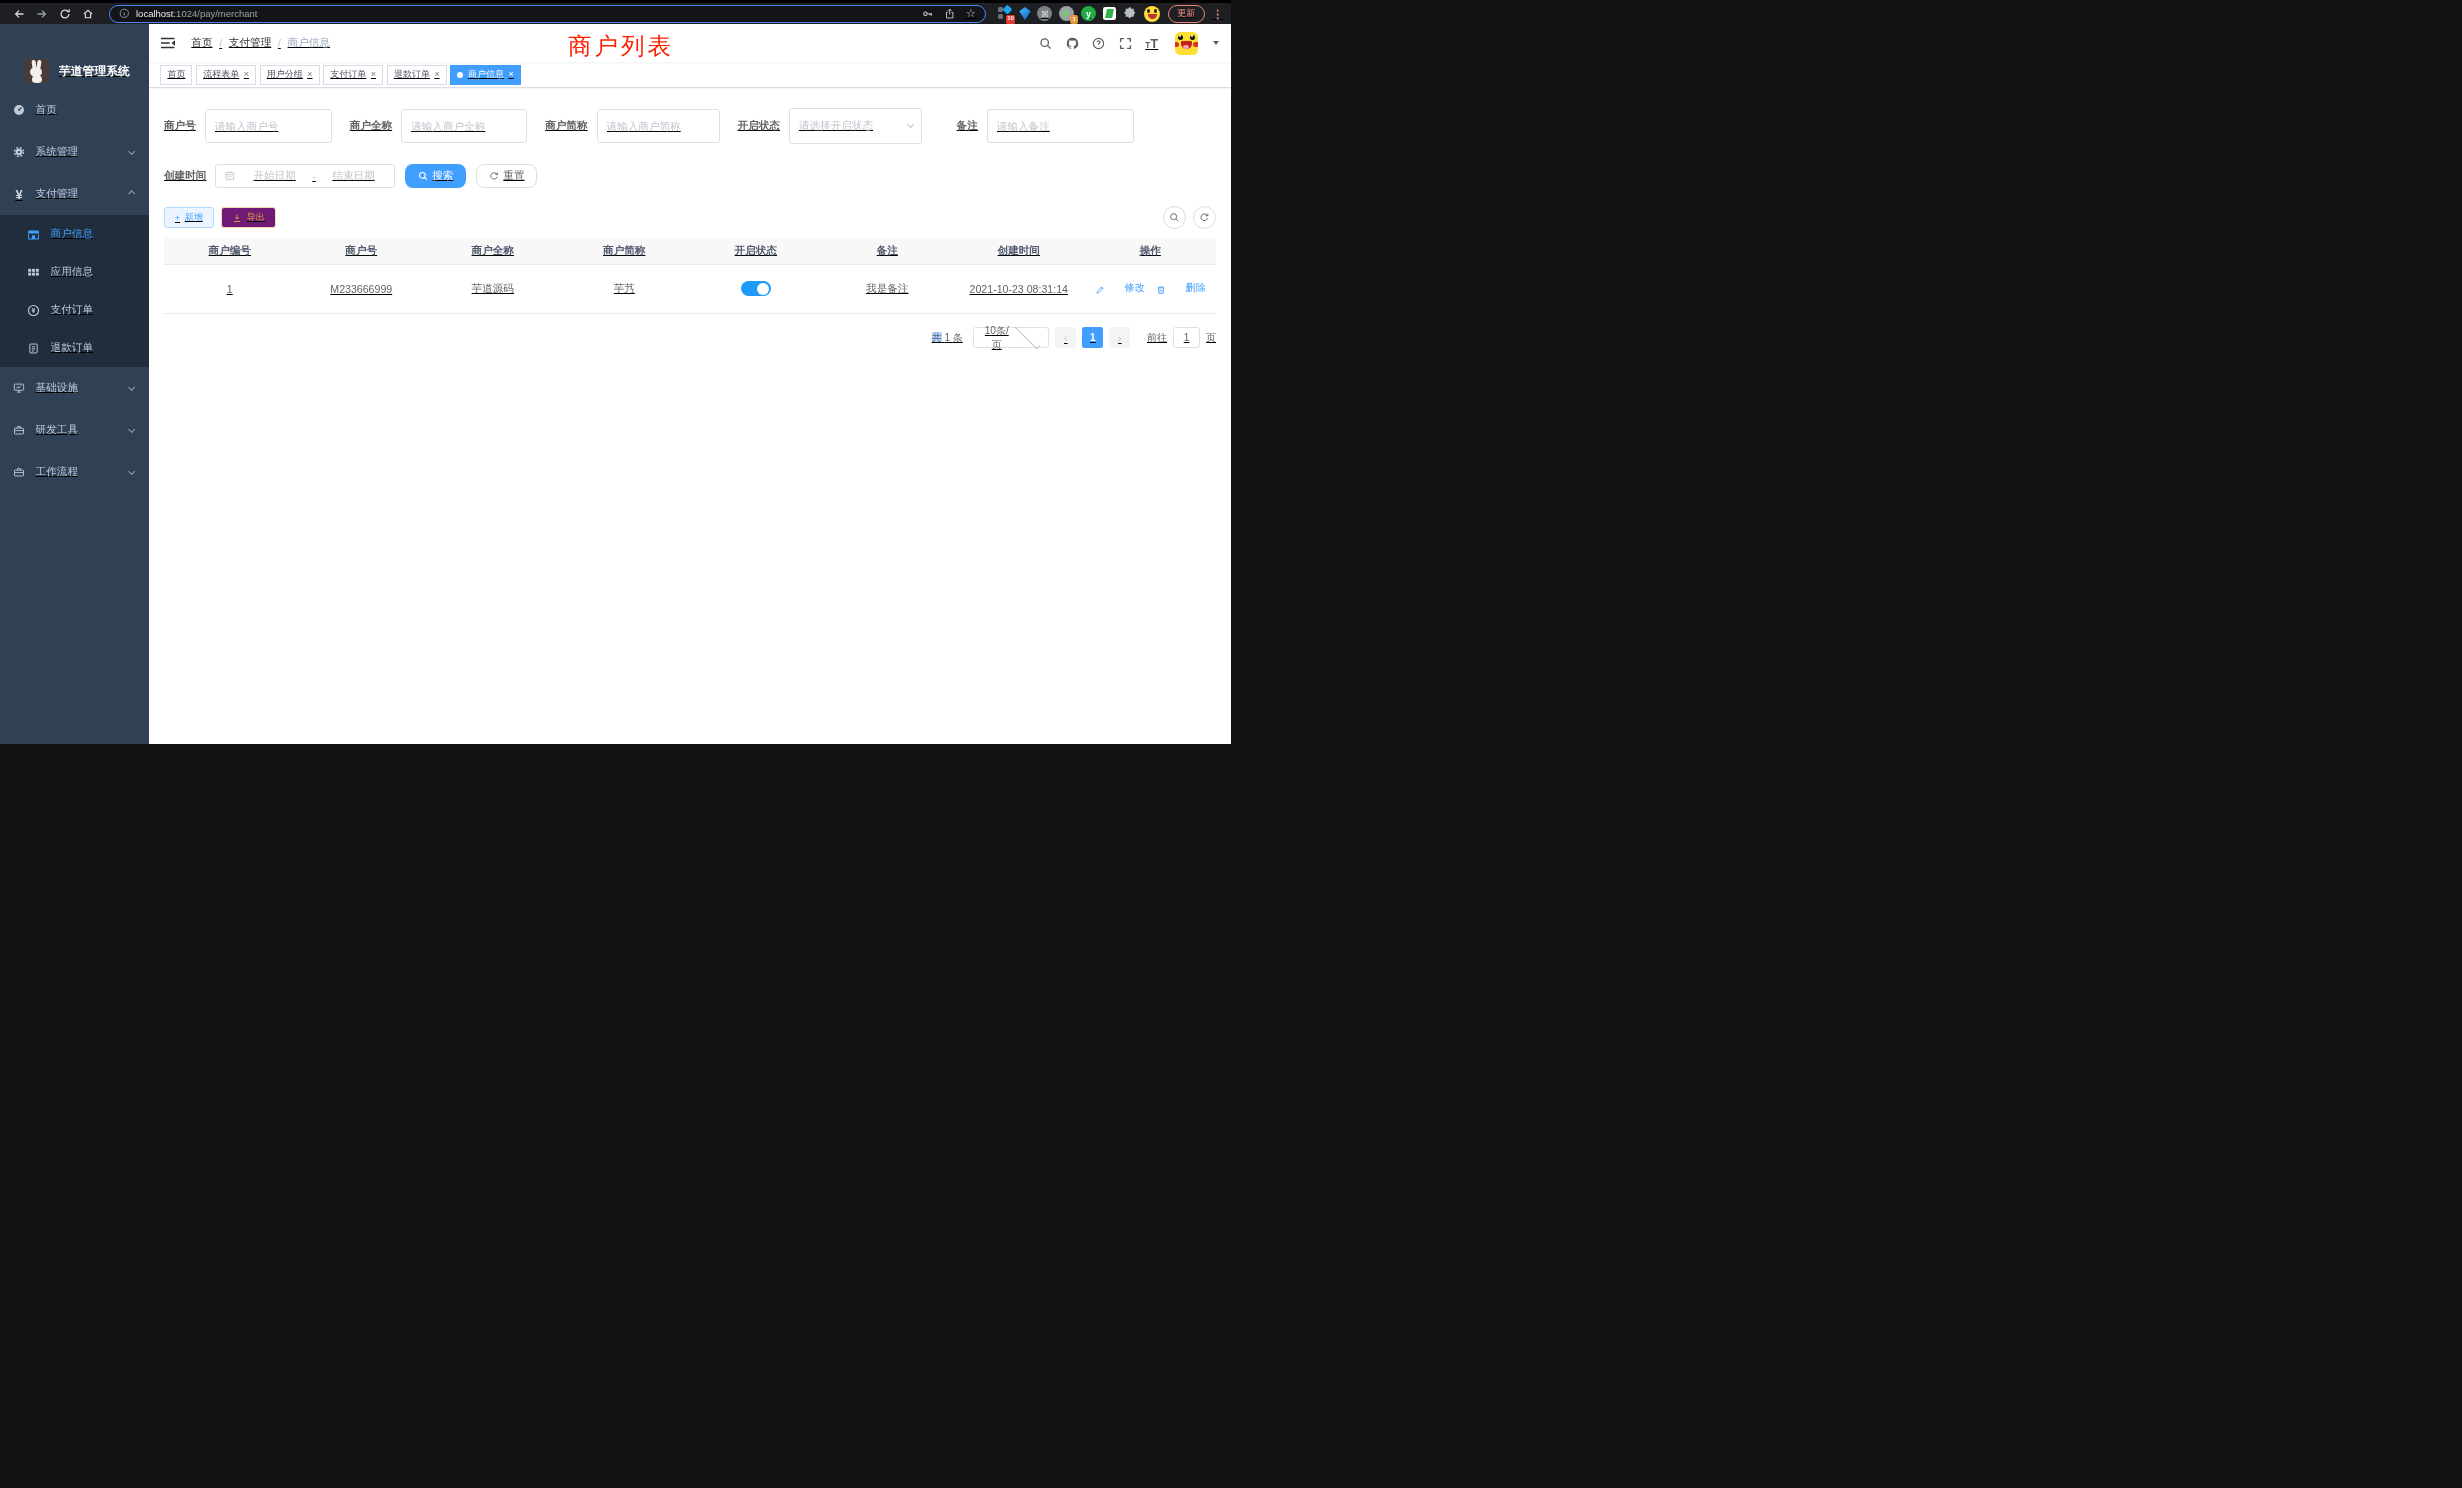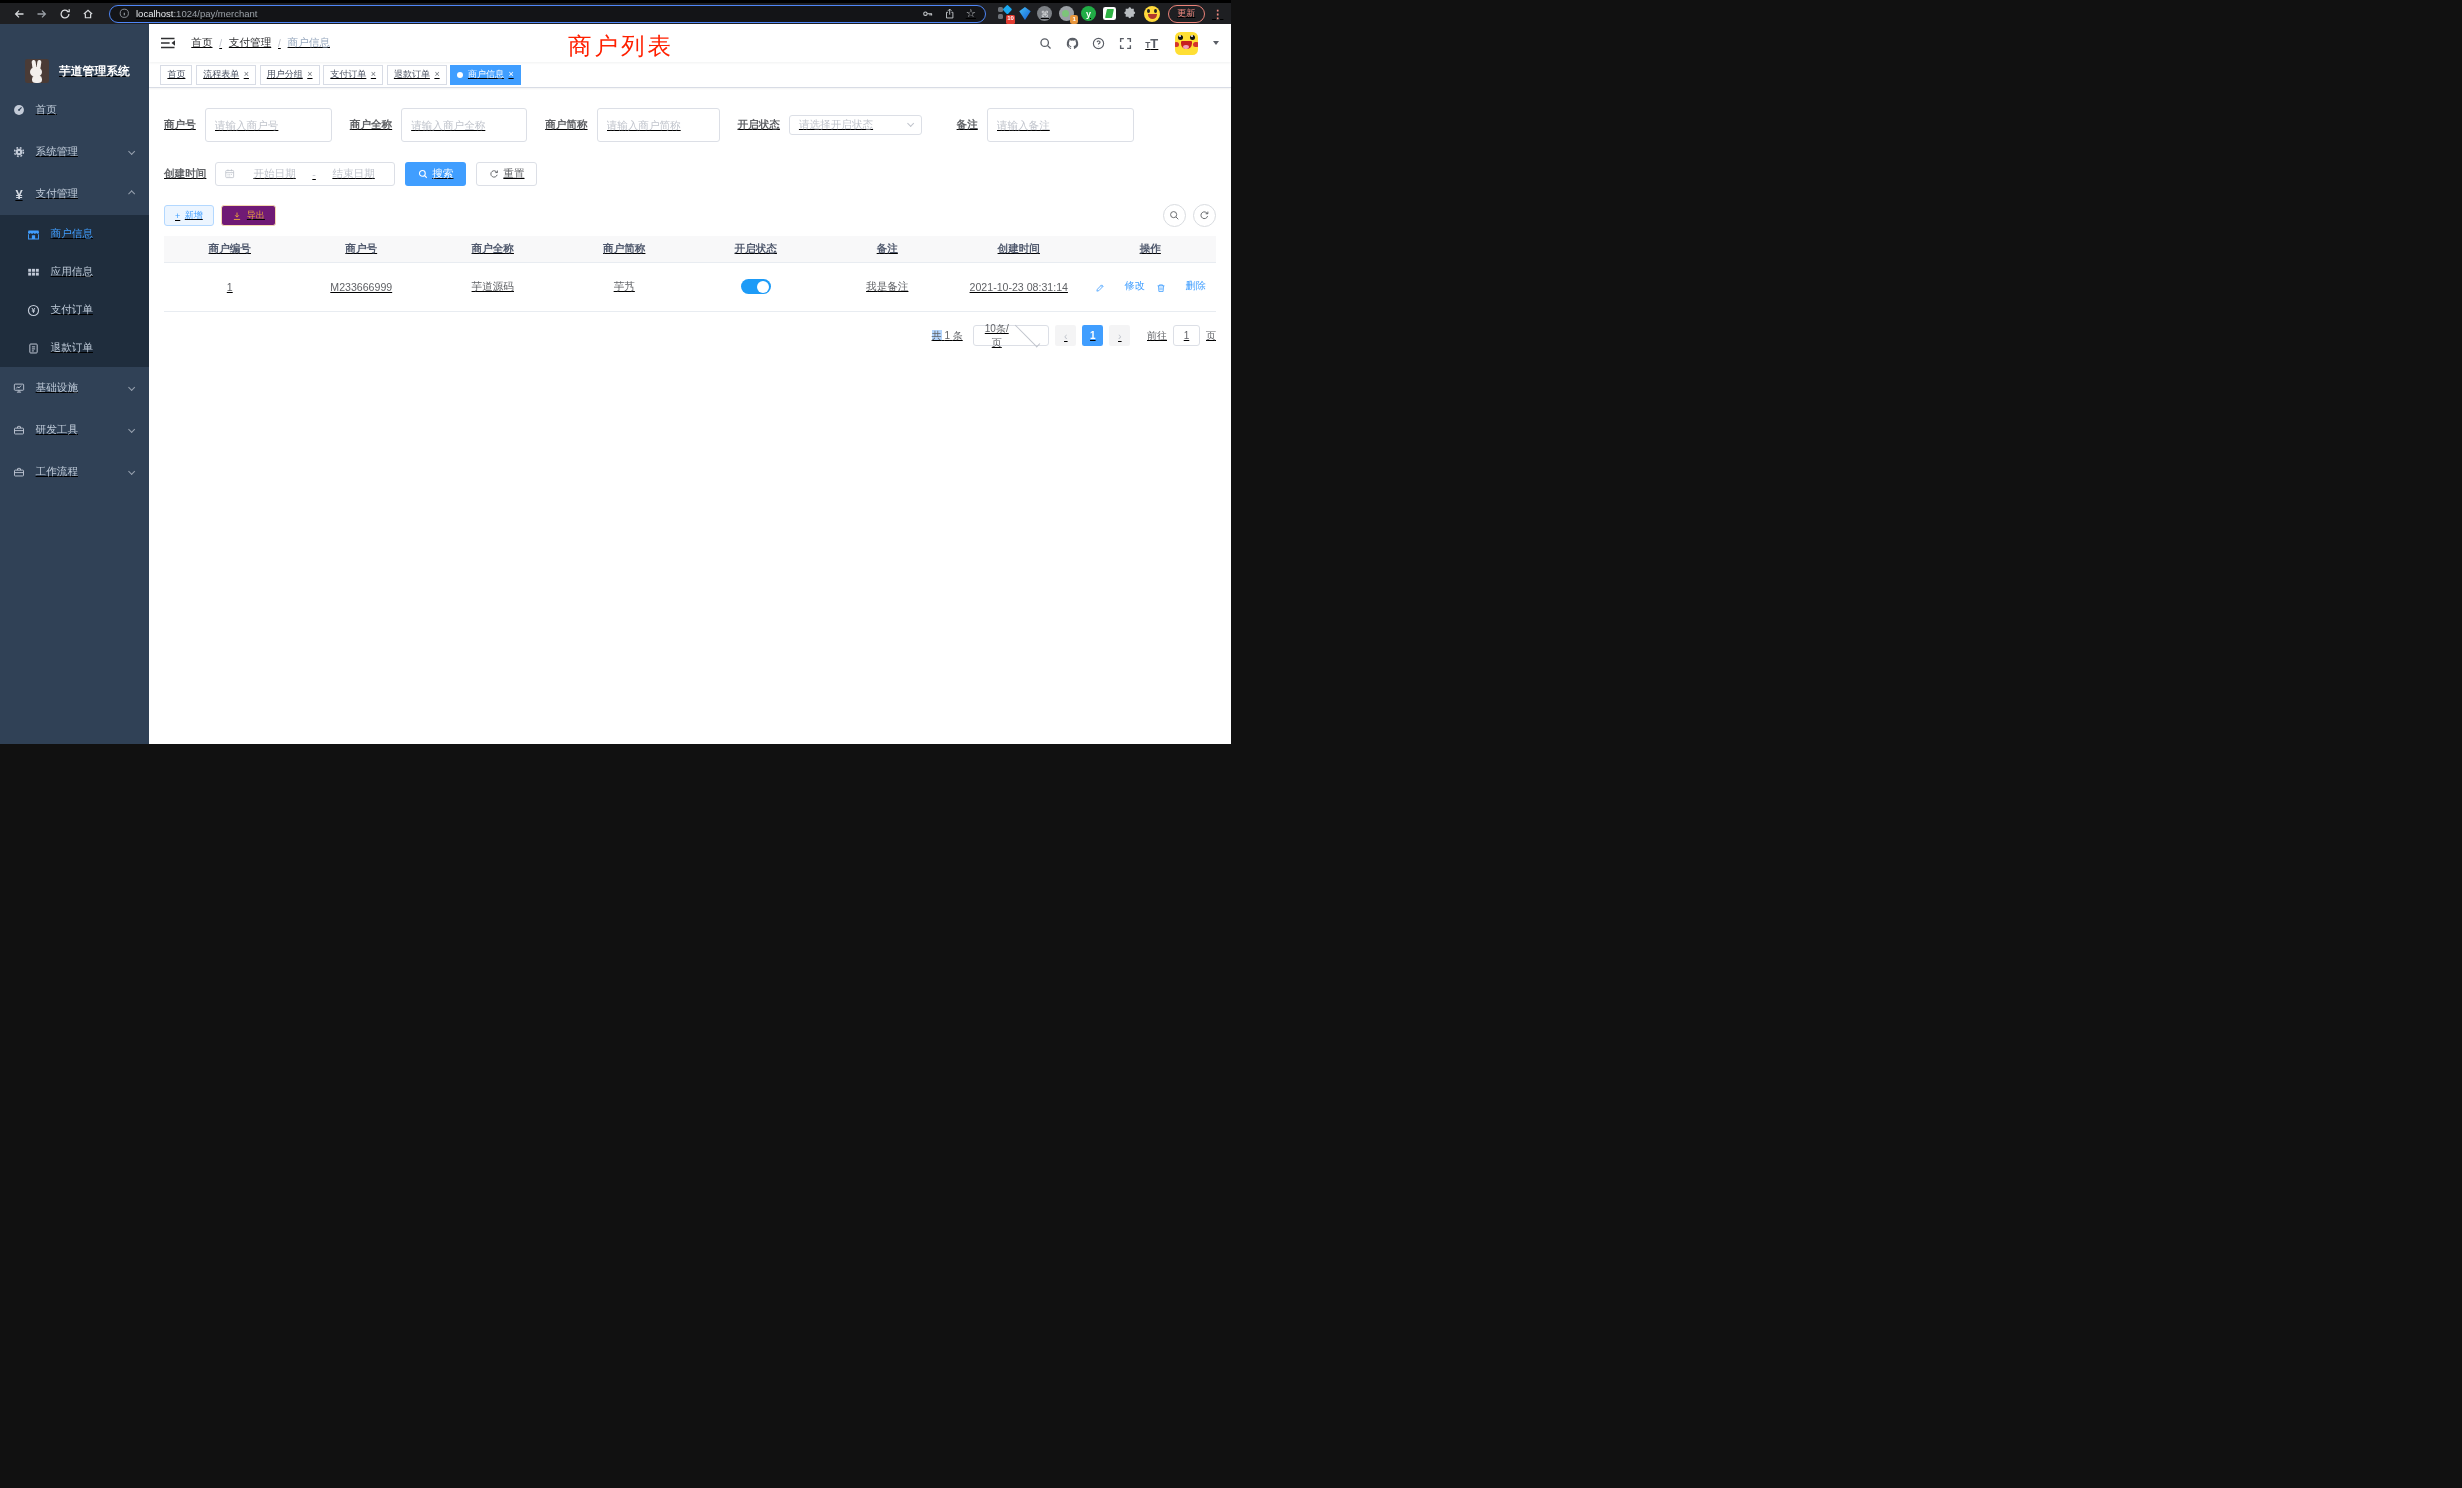--- a/index.html
+++ b/index.html
@@ -125,32 +125,32 @@
   
   .content{flex:1;padding:0 15px;overflow:hidden}
   .frow{display:flex;align-items:center;margin-top:20px}
   .frow.second{margin-top:20px}
   .fitem{display:flex;align-items:center;margin-right:18px}
   .flabel{font-size:10.6px;font-weight:700;color:#606266;padding-right:9px;white-space:nowrap}
   .tinput{height:24px;border:0.8px solid #dcdfe6;border-radius:3px;padding:16px 9px;font-size:10.6px;
           color:#606266;font-family:"Liberation Sans",sans-serif;outline:none;background:#fff}
   .tinput::placeholder{color:#c0c4cc}
   .w-no{width:127px}.w-full{width:126px}.w-short{width:123px}.w-remark{width:147px}
-  .fake-select{width:133px;height:20px;border:0.8px solid #dcdfe6;border-radius:3px;display:flex;
+  .fake-select{width:133px;height:36px;border:0.8px solid #dcdfe6;border-radius:3px;display:flex;
                align-items:center;padding:0 7.6px 0 9px;cursor:pointer;background:#fff}
   .fake-select .ph{font-size:10.6px;color:#c0c4cc;flex:1}
   .sel-chev{width:5.3px;height:5.3px;border-right:1px solid #c0c4cc;border-bottom:1px solid #c0c4cc;
             transform:rotate(45deg);margin-top:-2.3px}
   .daterange{width:180px;height:24px;border:0.8px solid #dcdfe6;border-radius:3px;display:flex;
              align-items:center;padding:0 7.6px;background:#fff;cursor:pointer}
   .daterange .cal{color:#c0c4cc;display:flex;margin-right:6px}
   .daterange .cal svg{width:11.4px;height:11.4px}
   .daterange .dph{flex:1;text-align:center;font-size:10.6px;color:#c0c4cc;white-space:nowrap}
   .daterange .dsep{color:#c0c4cc;font-size:10.6px;padding:0 4.5px}
-  .btn{height:24px;border-radius:3px;font-size:10.6px;display:inline-flex;align-items:center;
+  .btn{height:24px;border-radius:8px;font-size:10.6px;display:inline-flex;align-items:center;
        justify-content:center;cursor:pointer;border:0.8px solid transparent;white-space:nowrap;
        font-family:"Liberation Sans",sans-serif;gap:4.5px}
   .btn svg{width:10px;height:10px}
   .btn-search{background:#409eff;color:#fff;padding:0 11.4px;margin-left:10px}
   .btn-reset{background:#fff;color:#606266;border-color:#dcdfe6;padding:0 11.4px;margin-left:10.6px}
   .toolbar{display:flex;align-items:center;margin-top:18px}
   .btn-mini{height:21px;font-size:9px;padding:0 10px;border-radius:3px}
   .btn-add{background:#ecf5ff;border-color:#b3d8ff;color:#409eff}
   .btn-export{background:#701a75;border-color:#f5dab1;color:#e6a23c;margin-left:7.6px}
   .tool-right{margin-left:auto;display:flex;gap:6.8px}

